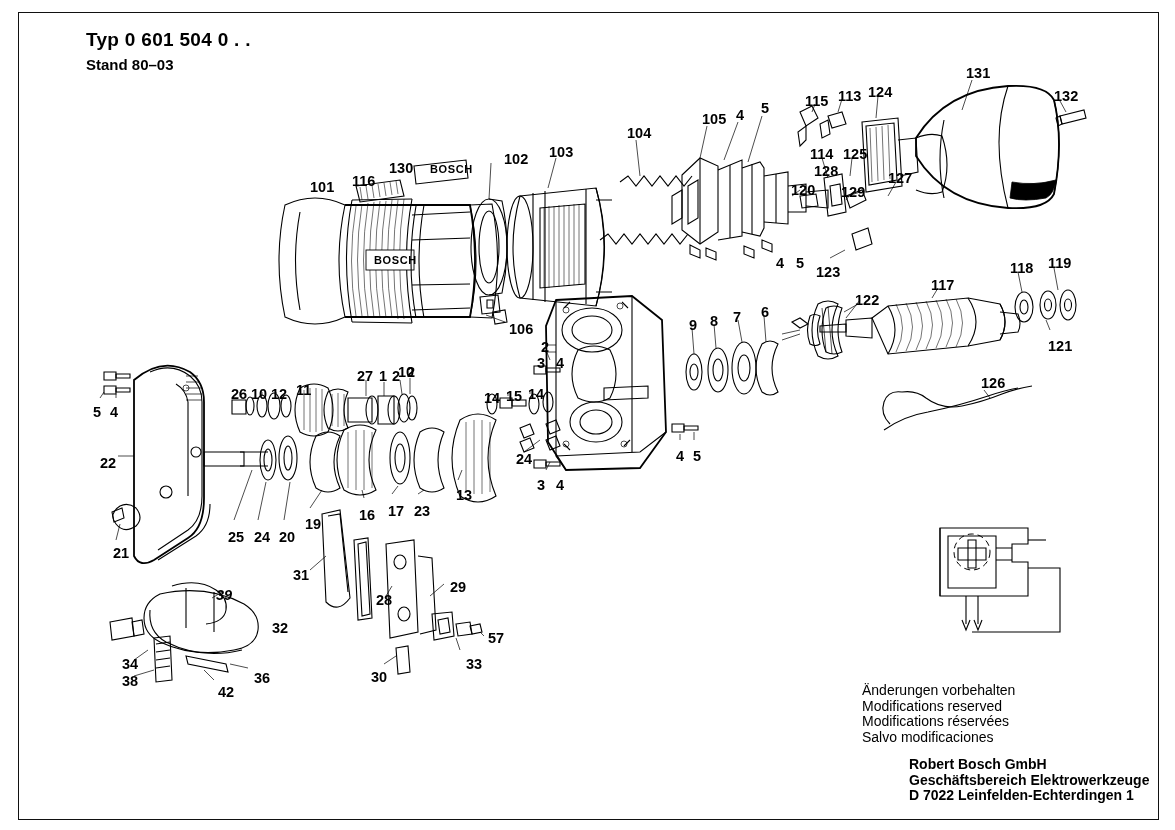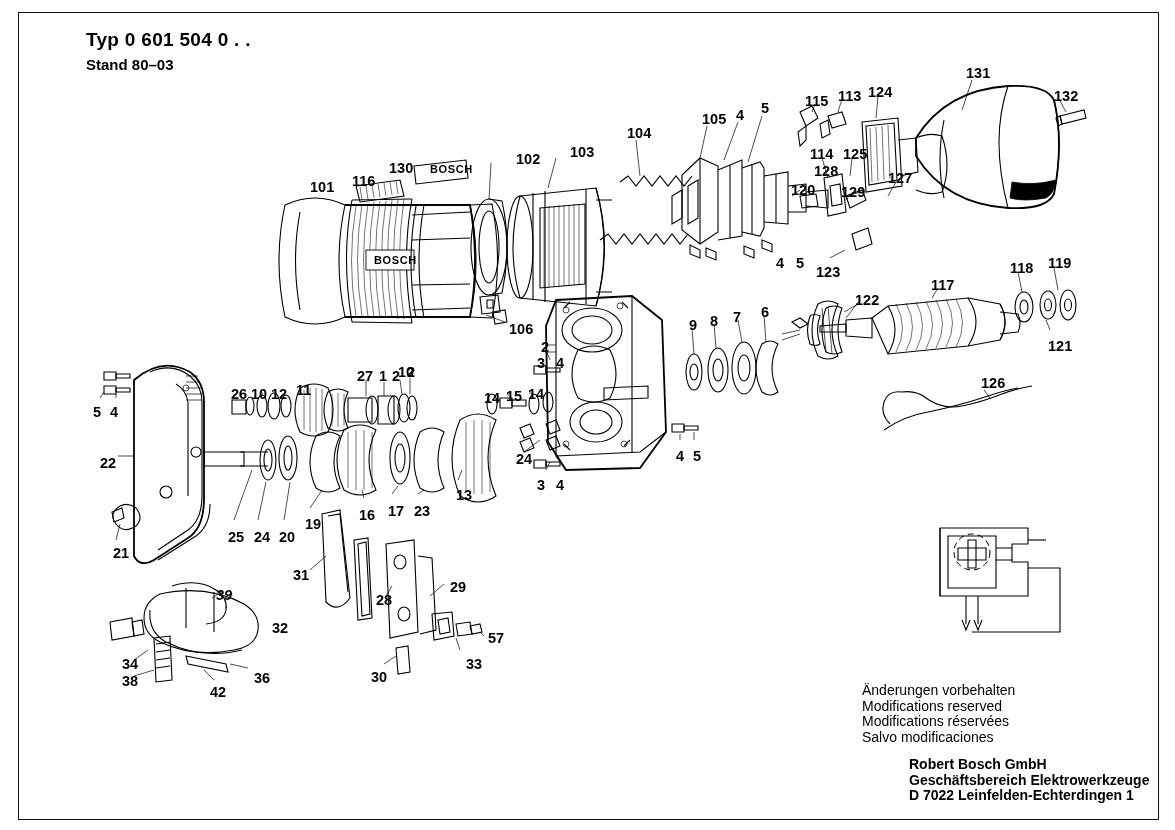--- a/index.html
+++ b/index.html
@@ -432,22 +432,22 @@
 
   <div>
     <span class="brandlabel" style="left:430px; top:163px;">BOSCH</span>
     <span class="brandlabel" style="left:374px; top:254px;">BOSCH</span>
   </div>
 
   <div>
     <span class="callout" style="left:310px; top:180px;">101</span>
     <span class="callout" style="left:352px; top:174px;">116</span>
     <span class="callout" style="left:389px; top:161px;">130</span>
-    <span class="callout" style="left:516px; top:152px;">102</span>
-    <span class="callout" style="left:570px; top:145px;">103</span>
+    <span class="callout" style="left:504px; top:152px;">102</span>
+    <span class="callout" style="left:549px; top:145px;">103</span>
     <span class="callout" style="left:627px; top:126px;">104</span>
     <span class="callout" style="left:702px; top:112px;">105</span>
     <span class="callout" style="left:736px; top:108px;">4</span>
     <span class="callout" style="left:761px; top:101px;">5</span>
     <span class="callout" style="left:805px; top:94px;">115</span>
     <span class="callout" style="left:838px; top:89px;">113</span>
     <span class="callout" style="left:868px; top:85px;">124</span>
     <span class="callout" style="left:966px; top:66px;">131</span>
     <span class="callout" style="left:1054px; top:89px;">132</span>
     <span class="callout" style="left:810px; top:147px;">114</span>
@@ -503,21 +503,21 @@
     <span class="callout" style="left:456px; top:488px;">13</span>
     <span class="callout" style="left:113px; top:546px;">21</span>
     <span class="callout" style="left:293px; top:568px;">31</span>
     <span class="callout" style="left:376px; top:593px;">28</span>
     <span class="callout" style="left:450px; top:580px;">29</span>
     <span class="callout" style="left:216px; top:588px;font-style:italic;">39</span>
     <span class="callout" style="left:272px; top:621px;">32</span>
     <span class="callout" style="left:122px; top:657px;">34</span>
     <span class="callout" style="left:122px; top:674px;">38</span>
     <span class="callout" style="left:254px; top:671px;">36</span>
-    <span class="callout" style="left:210px; top:685px;">42</span>
+    <span class="callout" style="left:218px; top:685px;">42</span>
     <span class="callout" style="left:371px; top:670px;">30</span>
     <span class="callout" style="left:466px; top:657px;">33</span>
     <span class="callout" style="left:488px; top:631px;">57</span>
   </div>
 
   <div class="footer">
     <div class="grp">Änderungen vorbehalten</div>
     <div class="grp">Modifications reserved</div>
     <div class="grp">Modifications réservées</div>
     <div class="grp">Salvo modificaciones</div>

